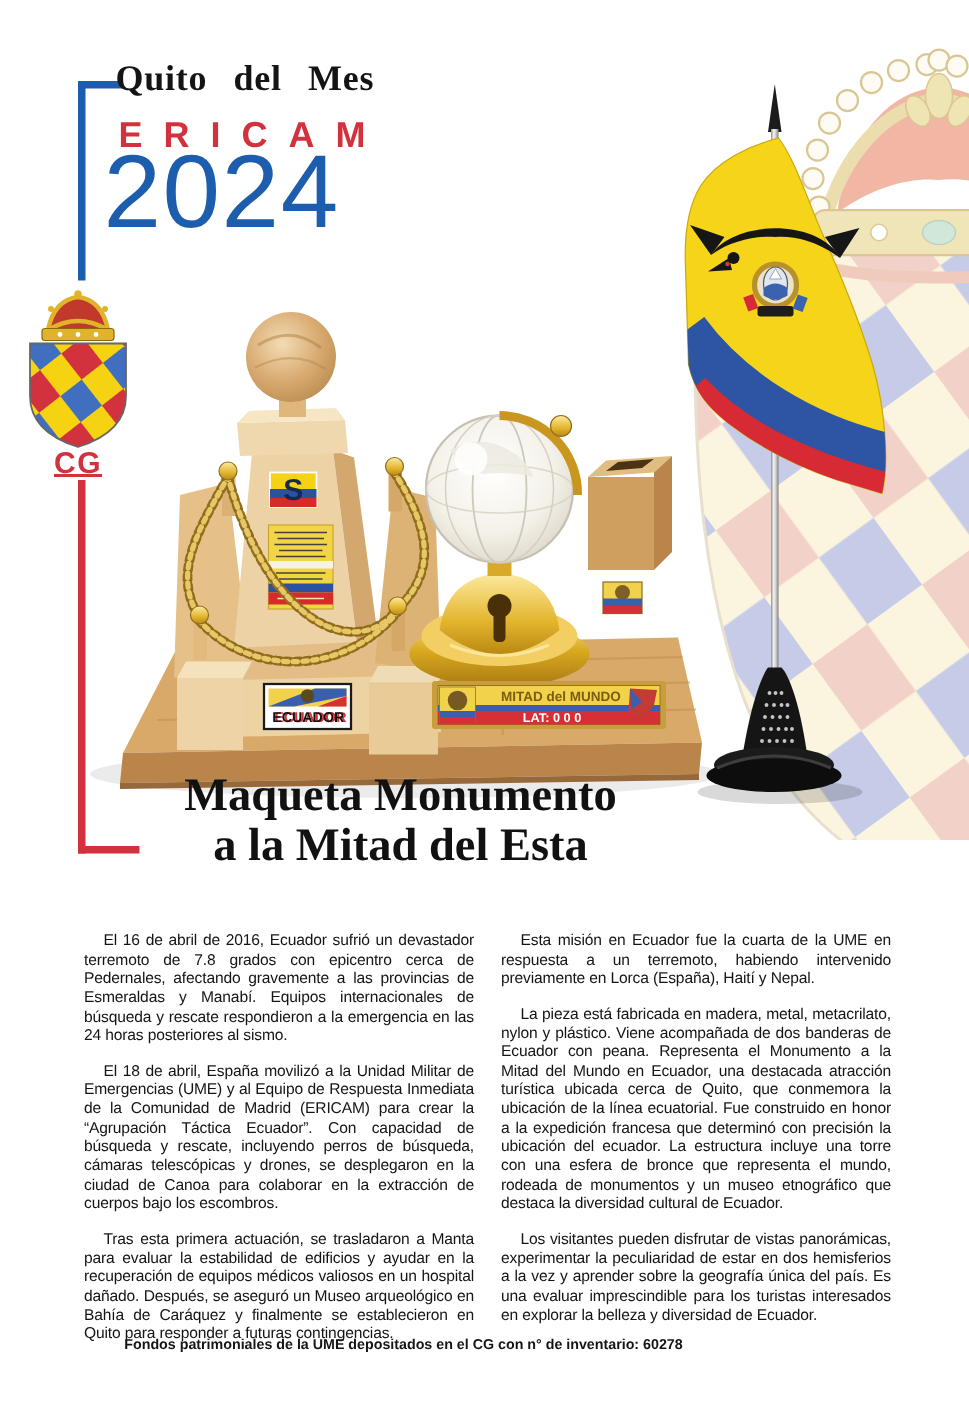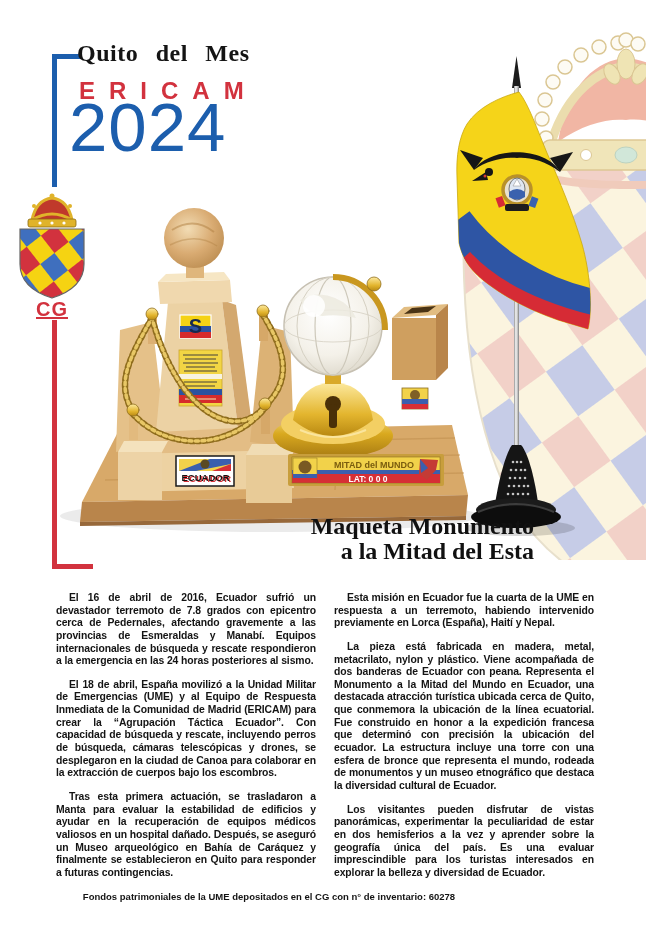--- a/index.html
+++ b/index.html
@@ -12,24 +12,24 @@
   #kicker{left:77px;top:40px;font-family:"Liberation Serif",serif;font-weight:bold;
     font-size:24px;letter-spacing:.5px;word-spacing:11px;color:#141414;}
   #month{left:79px;top:77px;font-size:24px;font-weight:bold;letter-spacing:14px;color:#d2323e;}
   #year{left:69px;top:88px;font-size:69px;font-weight:normal;letter-spacing:1px;color:#1c5ead;
     font-family:"Liberation Sans",sans-serif;}
   #cg-label{left:14px;top:298px;width:76px;text-align:center;font-size:20px;font-weight:bold;
     color:#d2323e;letter-spacing:1px;text-decoration:underline;}
   #bracket-red{left:52px;top:320px;width:36px;height:244px;
     border-left:5px solid #d2323e;border-bottom:5px solid #d2323e;}
   
-  #title{top:514px;left:0;width:534px;text-align:right;font-family:"Liberation Serif",serif;
-    font-weight:bold;font-size:24px;line-height:1.06;color:#111;}
+  #title{top:514px;left:0;width:534px;text-align:center;font-family:"Liberation Serif",serif;
+    font-weight:bold;font-size:31px;line-height:1.06;color:#111;}
   
-  #columns{left:56px;top:592px;width:538px;display:flex;gap:18px;font-weight:bold;}
+  #columns{left:56px;top:622px;width:538px;display:flex;gap:18px;}
   .col{width:262px;}
   .col p{margin:0 0 11px 0;font-size:10.4px;line-height:1.215;text-align:justify;
     text-indent:13px;letter-spacing:-0.1px;color:#141414;}
   
   #footer{top:891px;left:0;width:538px;text-align:center;font-size:9.5px;font-weight:bold;color:#141414;}
   svg{display:block;}
   text{font-family:"Liberation Sans",sans-serif;}
 </style>
 </head>
 <body>

